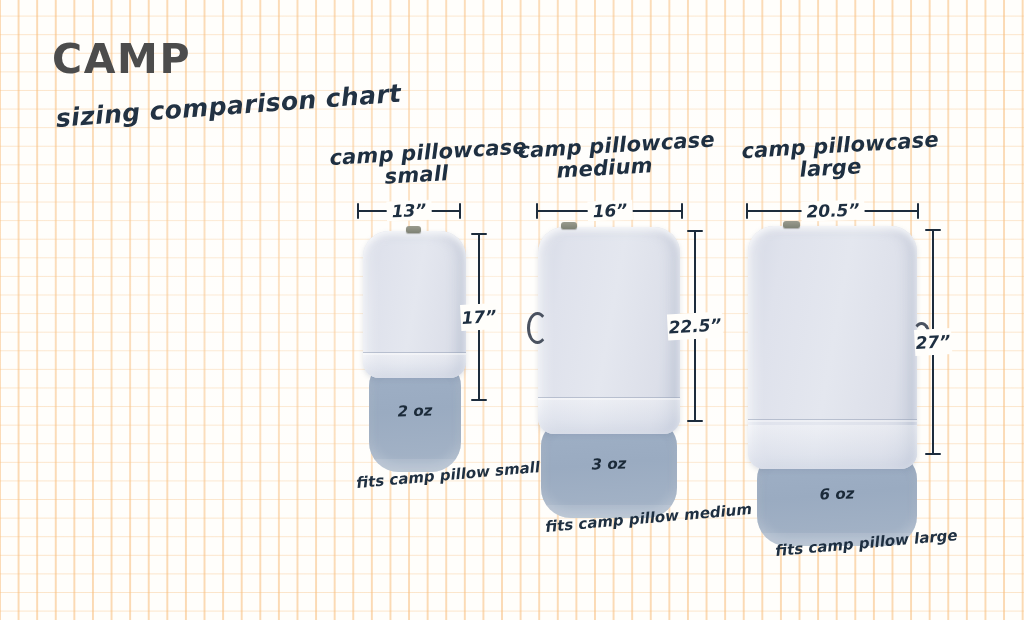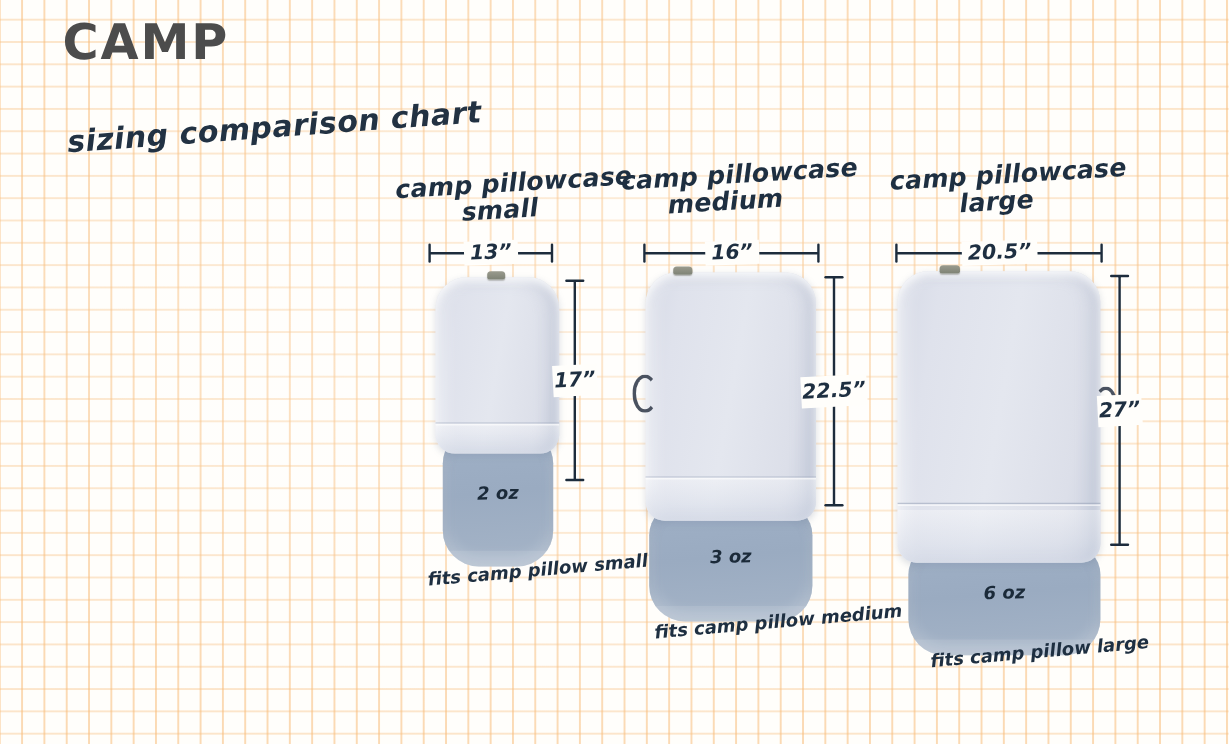--- a/index.html
+++ b/index.html
@@ -22,21 +22,21 @@
     background-size:18.6px 18.6px, 18.6px 18.6px;
     background-position:-1px -2px, -1px -3px;
   }
   #gridfade{
     position:absolute;inset:0;
     background:radial-gradient(ellipse 80% 75% at 50% 45%, rgba(255,255,255,.34) 0%, rgba(255,255,255,0) 75%);
     pointer-events:none;
   }
 
   
-  #headline{position:absolute;left:52px;top:16px;}
+  #headline{position:absolute;left:52px;top:40px;}
   .h-line{
     font-family:"DejaVu Sans",sans-serif;
     font-weight:bold;
     font-size:41px;
     letter-spacing:1.6px;
     color:#4c4c4c;
     line-height:.97;
     white-space:nowrap;
   }
   #subtitle{

